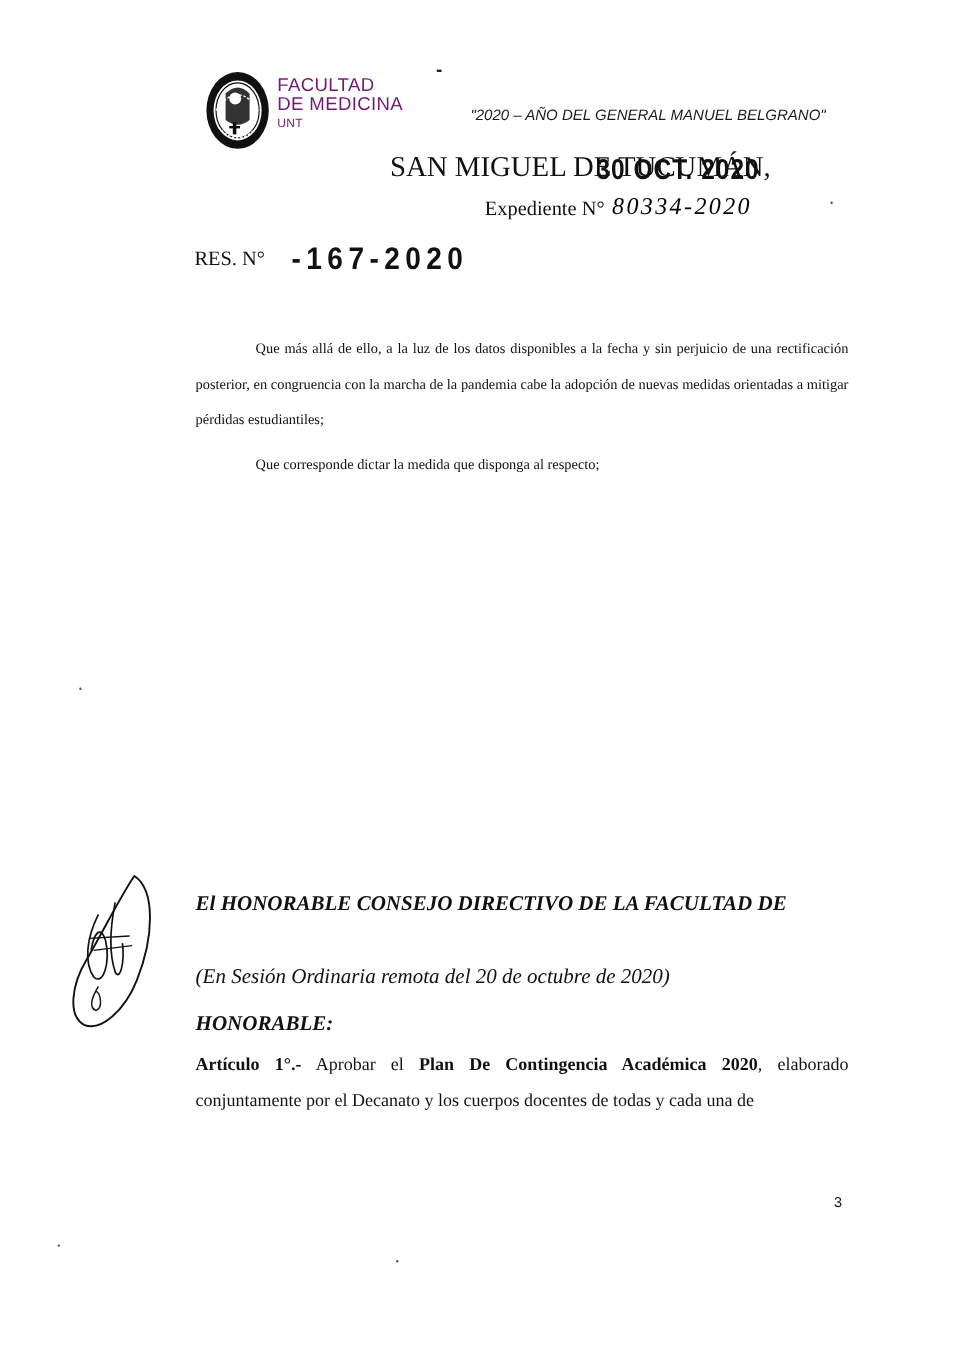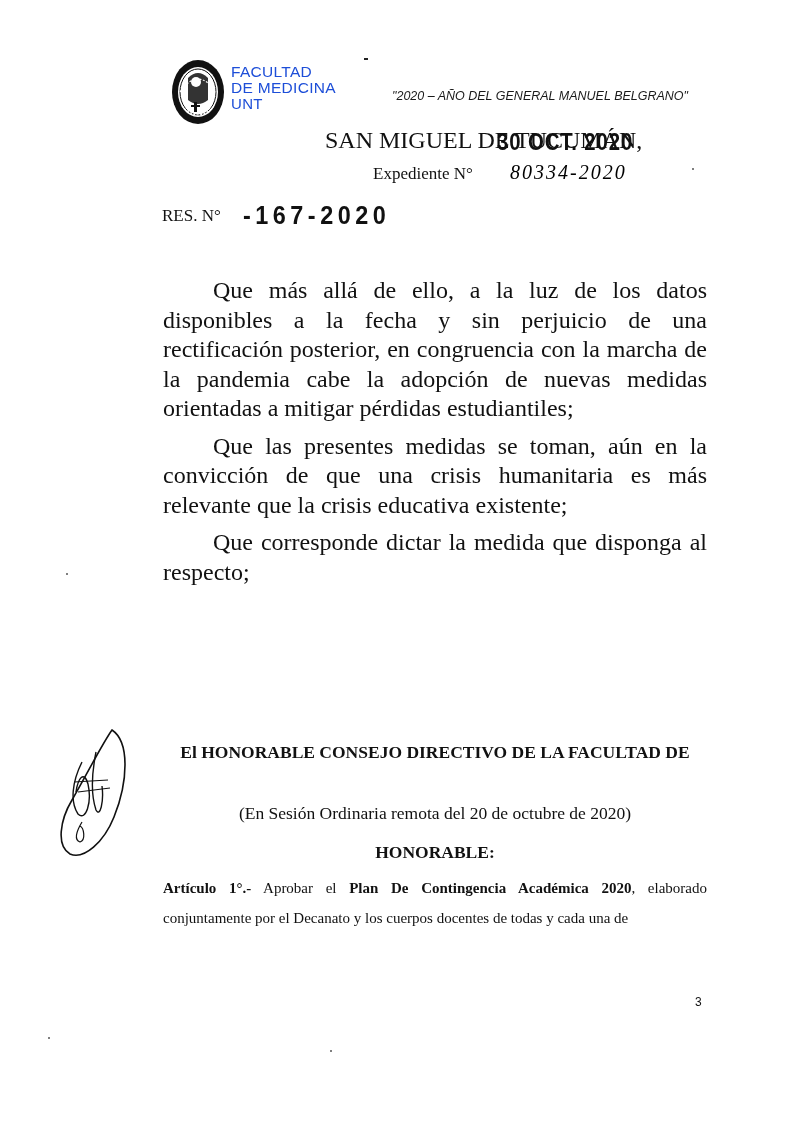--- a/index.html
+++ b/index.html
@@ -2,37 +2,37 @@
 <html><head>
 <meta charset="utf-8">
 <style>
   html, body { margin: 0; padding: 0; background: #ffffff; }
   body { width: 800px; height: 1138px; position: relative; overflow: hidden; color: #111; }
   .serif { font-family: "Liberation Serif", "DejaVu Serif", serif; }
   .sans { font-family: "Liberation Sans", "DejaVu Sans", sans-serif; }
   .abs { position: absolute; }
 
   .logo { left: 170px; top: 58px; width: 56px; height: 68px; }
-  .fac-name { left: 231px; top: 64px; font-size: 15.5px; line-height: 16px; letter-spacing: 0.3px; color: #1d4ed8; }
-  .fac-name .unt { font-size: 15px; }
+  .fac-name { left: 231px; top: 64px; font-size: 15.5px; line-height: 16px; letter-spacing: 0.3px; color: #701a75; }
+  .fac-name .unt { font-size: 10px; }
   .motto { left: 392px; top: 89px; font-size: 12.5px; font-style: italic; color: #1a1a1a; }
   .dash-mark { left: 364px; top: 58px; width: 4px; height: 2px; background: #222; }
 
   .city { left: 325px; top: 127px; font-size: 24px; }
   .date-stamp { left: 497px; top: 128px; font-size: 24px; font-weight: bold; letter-spacing: 1px; transform: scaleX(0.85); transform-origin: left; }
-  .exp-label { left: 373px; top: 164px; font-size: 17px; }
+  .exp-label { left: 404px; top: 164px; font-size: 17px; }
   .exp-value { left: 510px; top: 161px; font-size: 20px; font-style: italic; letter-spacing: 2px; color: #000000; }
 
   .res-label { left: 162px; top: 206px; font-size: 17px; font-weight: normal; }
   .res-value { left: 243px; top: 200px; font-size: 26px; font-weight: bold; letter-spacing: 5px; transform: scaleX(0.9); transform-origin: left; }
 
-  .body-text { left: 163px; width: 544px; font-size: 24px; line-height: 29.5px; text-align: justify; }
+  .body-text { left: 163px; width: 544px; font-size: 12px; line-height: 29.5px; text-align: justify; }
   .body-text p { margin: 0 0 8px 0; text-indent: 50px; }
 
-  .council { left: 163px; width: 544px; text-align: center; font-size: 17.5px; }
+  .council { left: 163px; width: 544px; text-align: left; font-size: 17.5px; font-style: italic; }
   .council-title { top: 737px; font-weight: bold; line-height: 30px; }
   .session { top: 803px; }
   .resuelve { top: 842px; font-weight: bold; }
 
   .article { left: 163px; top: 873px; width: 544px; font-size: 15px; line-height: 30px; text-align: justify; }
   .page-num { left: 695px; top: 995px; font-size: 12px; }
 
   .signature { left: 52px; top: 722px; width: 82px; height: 140px; }
   .speck { width: 2px; height: 2px; background: #555; border-radius: 50%; }
 </style>
@@ -66,21 +66,20 @@
 <div class="abs sans date-stamp">30 OCT. 2020</div>
 
 <div class="abs serif exp-label">Expediente N°</div>
 <div class="abs serif exp-value">80334-2020</div>
 
 <div class="abs serif res-label">RES. N°</div>
 <div class="abs sans res-value">-167-2020</div>
 
 <div class="abs serif body-text" style="top: 276px;">
   <p>Que más allá de ello, a la luz de los datos disponibles a la fecha y sin perjuicio de una rectificación posterior, en congruencia con la marcha de la pandemia cabe la adopción de nuevas medidas orientadas a mitigar pérdidas estudiantiles;</p>
-  <p>Que las presentes medidas se toman, aún en la convicción de que una crisis humanitaria es más relevante que la crisis educativa existente;</p>
   <p>Que corresponde dictar la medida que disponga al respecto;</p>
 </div>
 
 <div class="abs signature">
   <svg width="82" height="140" viewBox="0 0 82 140">
     <path d="M60 8 C78 20 76 60 62 95 C52 120 32 138 18 132 C4 124 8 98 20 78 C34 54 50 22 60 8 Z" fill="none" stroke="#111" stroke-width="1.6"></path>
     <path d="M30 40 C20 60 18 80 26 92 C34 100 40 80 36 62 C32 48 26 56 24 70" fill="none" stroke="#111" stroke-width="1.4"></path>
     <path d="M44 30 C40 50 38 70 44 88 C48 96 52 80 50 64" fill="none" stroke="#111" stroke-width="1.4"></path>
     <path d="M22 60 L56 58 M26 70 L58 66" fill="none" stroke="#111" stroke-width="1.2"></path>
     <path d="M30 100 C24 110 22 118 28 120 C34 118 32 106 28 104" fill="none" stroke="#111" stroke-width="1.2"></path>

